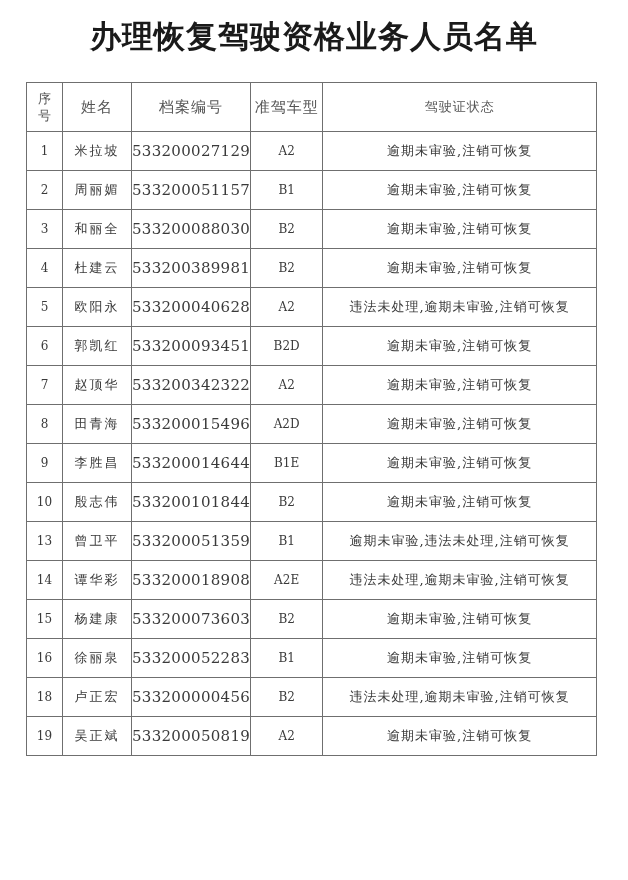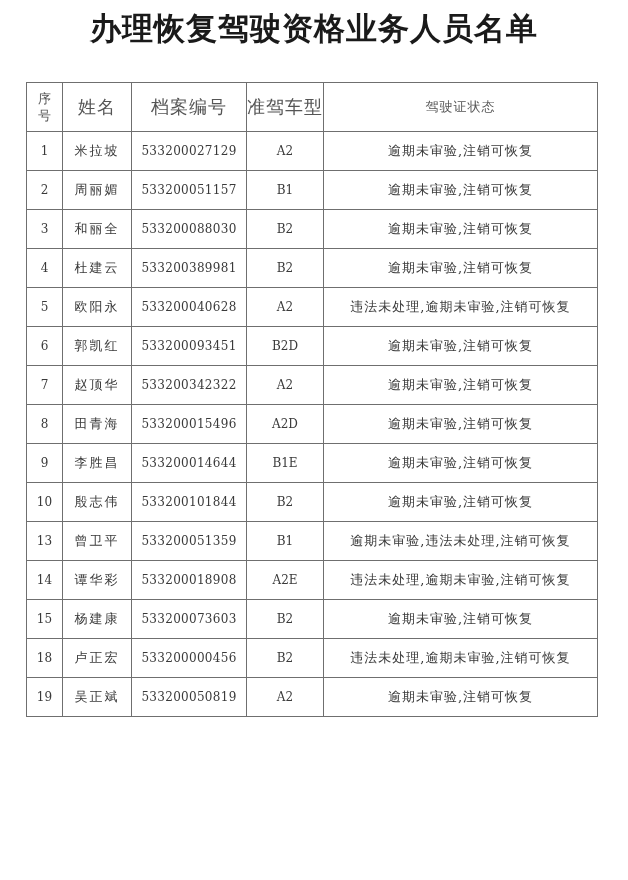--- a/index.html
+++ b/index.html
@@ -1,39 +1,39 @@
 <!DOCTYPE html>
 <html><head>
 <meta charset="utf-8">
 <style>
   html, body { margin: 0; padding: 0; background: #ffffff; }
   body { width: 628px; height: 880px; position: relative; overflow: hidden; }
   .title {
-    position: absolute; left: 0; top: 6px; width: 628px; text-align: center;
+    position: absolute; left: 0; top: 14px; width: 628px; text-align: center;
     font-family: "DejaVu Serif", serif; font-weight: bold; font-size: 31px;
     color: #1a1a1a; letter-spacing: 1px; line-height: 44px;
   }
   table.list {
     position: absolute; left: 26px; top: 82px;
     border-collapse: collapse;
     font-family: "DejaVu Serif", serif; color: #3a3a3a;
   }
   table.list td, table.list th {
     border: 1px solid #6f6f6f; text-align: center; vertical-align: middle;
     padding: 0; font-weight: normal; white-space: nowrap;
   }
   th { height: 48px; font-size: 13px; color: #555; }
   td { height: 38px; font-size: 13px; }
   .c-no { width: 35px; font-size: 12px; }
   .c-name { width: 68px; letter-spacing: 2px; font-size: 13px; }
-  .c-file { width: 114px; font-size: 12px; letter-spacing: 0.3px; }
+  .c-file { width: 114px; font-size: 15px; letter-spacing: 0.3px; }
   .c-type { width: 71px; font-size: 12px; }
   .c-status { width: 273px; font-size: 13px; letter-spacing: 1px; margin-top: 28px; }
   th.c-no { line-height: 17px; font-size: 13px; }
-  th.c-name, th.c-file, th.c-type { font-size: 18px; letter-spacing: 1px; }
+  th.c-name, th.c-file, th.c-type { font-size: 15px; letter-spacing: 1px; }
 </style>
 </head>
 <body>
 
 <div class="title">办理恢复驾驶资格业务人员名单</div>
 
 <table class="list">
   <thead>
     <tr>
       <th class="c-no"><span>序</span><br><span>号</span></th>
@@ -129,20 +129,27 @@
         <td class="c-status">违法未处理,逾期未审验,注销可恢复</td>
       </tr>
       <tr>
         <td class="c-no">15</td>
         <td class="c-name">杨建康</td>
         <td class="c-file">533200073603</td>
         <td class="c-type">B2</td>
         <td class="c-status">逾期未审验,注销可恢复</td>
       </tr>
       <tr>
+        <td class="c-no">16</td>
+        <td class="c-name">徐丽泉</td>
+        <td class="c-file">533200052283</td>
+        <td class="c-type">B1</td>
+        <td class="c-status">逾期未审验,注销可恢复</td>
+      </tr>
+      <tr>
         <td class="c-no">18</td>
         <td class="c-name">卢正宏</td>
         <td class="c-file">533200000456</td>
         <td class="c-type">B2</td>
         <td class="c-status">违法未处理,逾期未审验,注销可恢复</td>
       </tr>
       <tr>
         <td class="c-no">19</td>
         <td class="c-name">吴正斌</td>
         <td class="c-file">533200050819</td>

